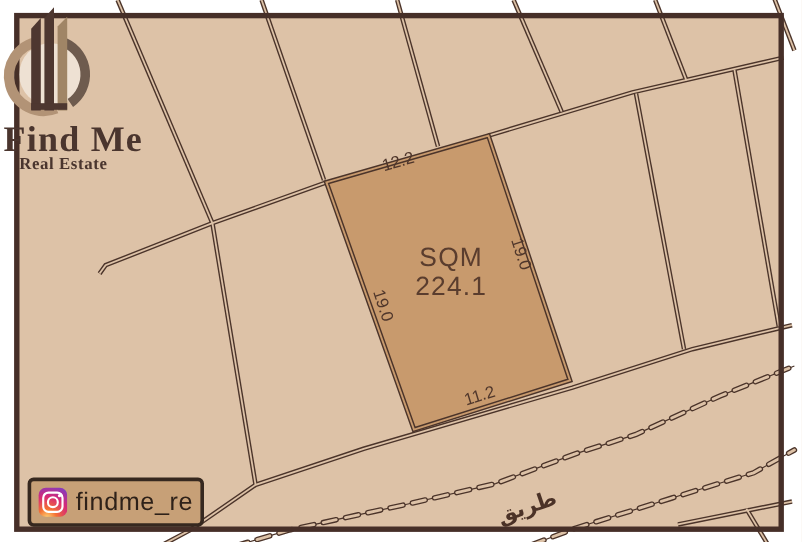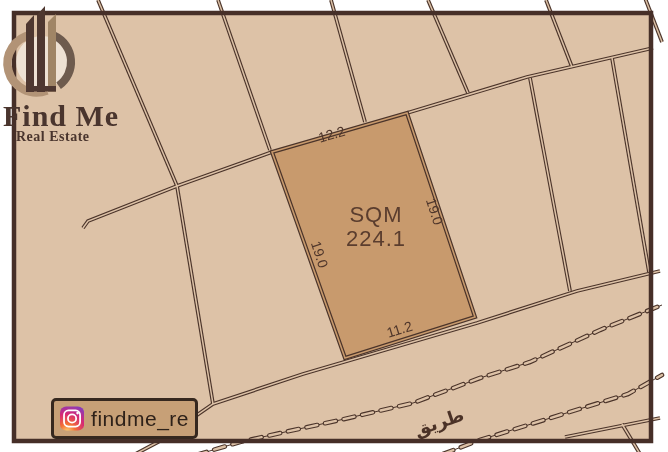--- a/index.html
+++ b/index.html
@@ -9,21 +9,21 @@
   }
   .stage svg.mapsvg{position:absolute;left:0;top:0;}
   .dim-label{font-family:"Liberation Sans",sans-serif;font-size:14px;fill:#4f362b;}
   .area-label{font-family:"Liberation Sans",sans-serif;font-size:22px;fill:#5a3d2e;letter-spacing:1px;}
   .road-label{font-family:"DejaVu Sans",sans-serif;font-size:18px;font-weight:bold;fill:#4b3227;}
   .brand-name{font-family:"Liberation Serif",serif;font-size:30px;font-weight:bold;fill:#4a352e;letter-spacing:1px;}
   .brand-tagline{font-family:"Liberation Serif",serif;font-size:14px;font-weight:bold;fill:#4a352e;letter-spacing:.5px;}
   .badge{
     position:absolute;left:23px;top:398px;width:147px;height:41px;box-sizing:border-box;
     background:#c7a077;border:3px solid #36281f;border-radius:5px;
-    display:flex;align-items:center;gap:7px;padding:0 6px;margin-left:28px;
+    display:flex;align-items:center;gap:7px;padding:0 6px;
   }
   .badge .handle{font-size:21px;color:#2e2119;letter-spacing:.5px;line-height:1;}
 </style>
 </head>
 <body>
 
 <div class="stage">
   <svg class="mapsvg" width="668" height="452" viewBox="0 0 668 452">
     <defs>
 

